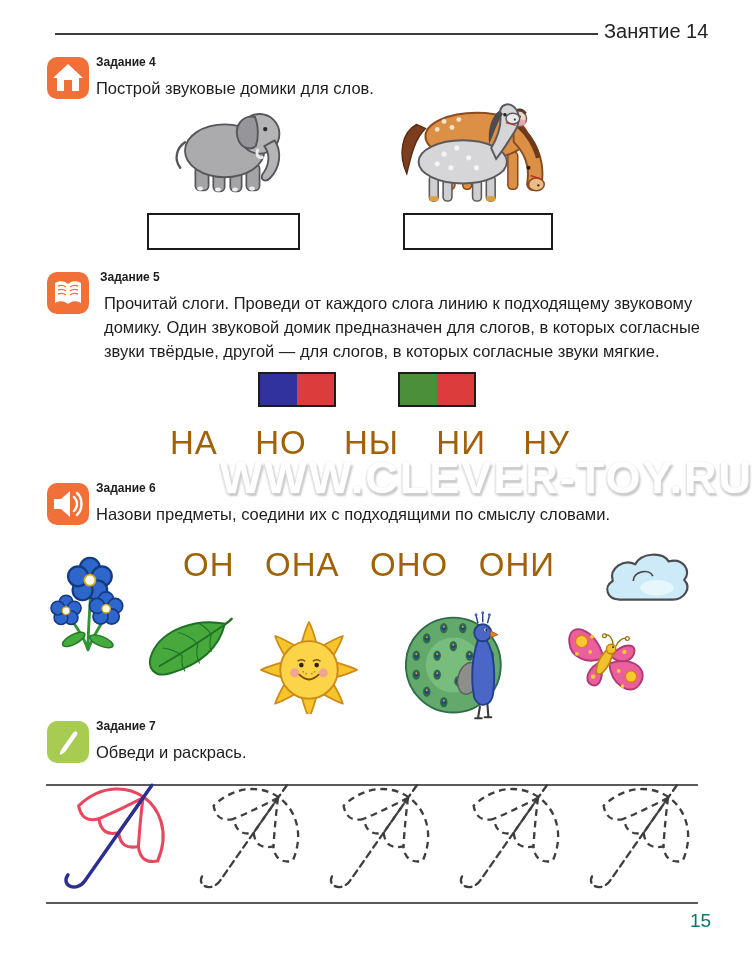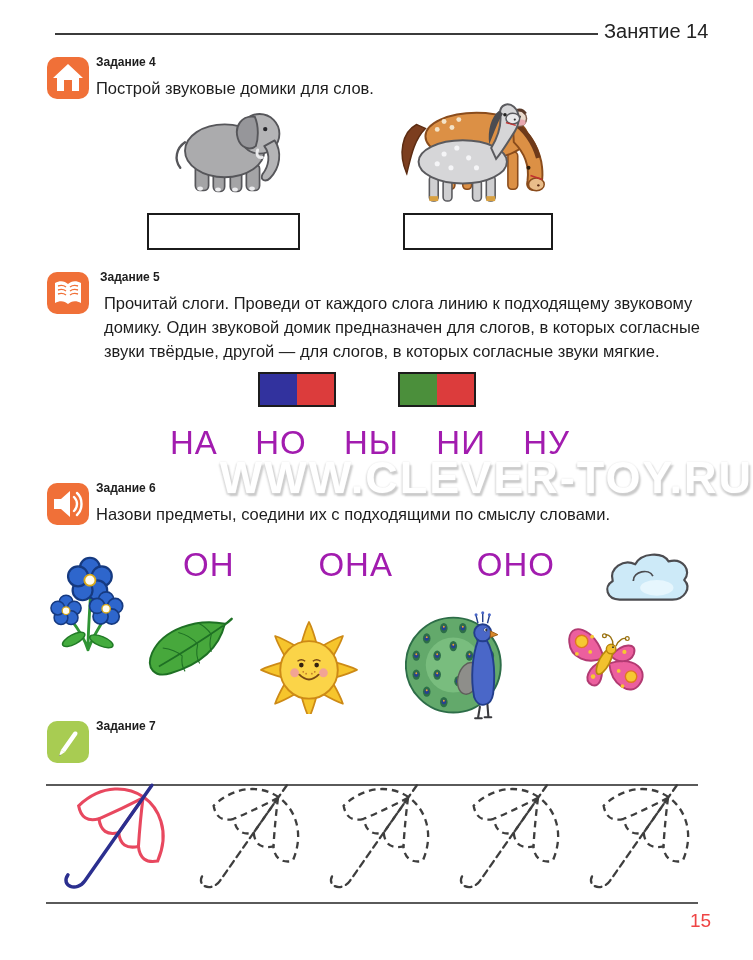--- a/index.html
+++ b/index.html
@@ -17,32 +17,32 @@
   .task-title{font-size:12px;font-weight:bold;}
   .task-text{font-size:16.5px;line-height:1.45;}
   
   .sound-box{height:33px;background:#fff;border:2px solid #1b1b1b;}
   
   .domino{display:flex;height:31px;border:2px solid #1c1c1c;}
   .domino .cell{width:37px;height:100%;}
   .d1-left{background:#32329e;} .d1-right{background:#dc3c3c;}
   .d2-left{background:#4b8f3b;} .d2-right{background:#dc3c3c;}
   
-  .letter-row{display:flex;justify-content:space-between;font-size:33px;color:#a21caf;letter-spacing:1px;}
+  .letter-row{display:flex;justify-content:space-between;font-size:33px;color:#a16207;letter-spacing:1px;}
   
   .watermark{left:0;top:452px;width:753px;text-align:right;font-size:45px;font-weight:bold;
              letter-spacing:2px;color:#ffffff;
              text-shadow:0 0 2px #e2e2e2, 2px 3px 2px #c9c9c9, -1px 2px 2px #dadada;}
   
   .rule-line{left:46px;width:652px;height:2px;background:#5a5a5a;}
   .umbrella{width:135px;height:152px;}
   .uc-solid{stroke:#e8485f;stroke-width:3.2px;}
   .up-solid{stroke:#2b2f8f;stroke-width:3.6px;}
   .uc-dash,.up-dash{stroke:#3e3e3e;stroke-width:2.4px;stroke-dasharray:7 5;}
-  .page-number{left:690px;top:910px;font-size:19px;color:#ef4444;}
+  .page-number{left:690px;top:910px;font-size:19px;color:#0f766e;}
   svg{display:block;}
 </style>
 </head>
 <body>
 
 <div class="page">
 
   <svg width="0" height="0" style="position:absolute" aria-hidden="true">
     <defs>
       <g id="umb-canopy">
@@ -172,20 +172,21 @@
       <path d="M27,14 C31,18 31,24 27,28 M30,10 C36,15 36,27 30,32" stroke="#ffffff" stroke-width="2.4" fill="none" stroke-linecap="round"></path>
     </svg>
   </div>
   <div class="abs task-title" style="left:96px;top:481px;">Задание 6</div>
   <div class="abs task-text" style="left:96px;top:503px;width:620px;">Назови предметы, соедини их с подходящими по смыслу словами.</div>
 
   <div class="abs letter-row" style="left:183px;top:546px;width:372px;">
     <span>ОН</span>
     <span>ОНА</span>
     <span>ОНО</span>
+    <span>ОНИ</span>
   </div>
 
   <div class="abs" style="left:46px;top:556px;">
     <svg width="84" height="98" viewBox="0 0 88 100">
       <defs>
         <g id="bl">
           <g fill="#2e66cc" stroke="#163a80" stroke-width="1.6">
             <circle cx="0" cy="-9" r="7.2"></circle>
               <circle cx="8.6" cy="-2.8" r="7.2"></circle>
               <circle cx="5.3" cy="7.3" r="7.2"></circle>
@@ -314,20 +315,21 @@
   </div>
 
   <div class="abs tile tile-green" style="left:47px;top:721px;">
     <svg viewBox="0 0 42 42">
       <path d="M14,29 L26,12 C28,9 32,11 30,14 L18,31 Z" fill="#ffffff"></path>
       <path d="M14,29 L12,35 L18,31 Z" fill="#ffffff"></path>
       <path d="M12.8,33.4 L12,35 L13.8,34.2 Z" fill="#666666"></path>
     </svg>
   </div>
   <div class="abs task-title" style="left:96px;top:719px;">Задание 7</div>
+  <div class="abs task-text" style="left:96px;top:741px;width:620px;">Обведи и раскрась.</div>
 
   <div class="abs rule-line" style="top:784px;"></div>
   <div class="abs rule-line" style="top:902px;"></div>
 
   <svg class="abs umbrella" style="left:44px;top:764px;" viewBox="0 0 140 150">
     <use href="#umb-canopy" class="uc-solid"></use>
       <use href="#umb-pole" class="up-solid"></use>
   </svg>
   <svg class="abs umbrella" style="left:179px;top:764px;" viewBox="0 0 140 150">
     <use href="#umb-canopy" class="uc-dash"></use>

